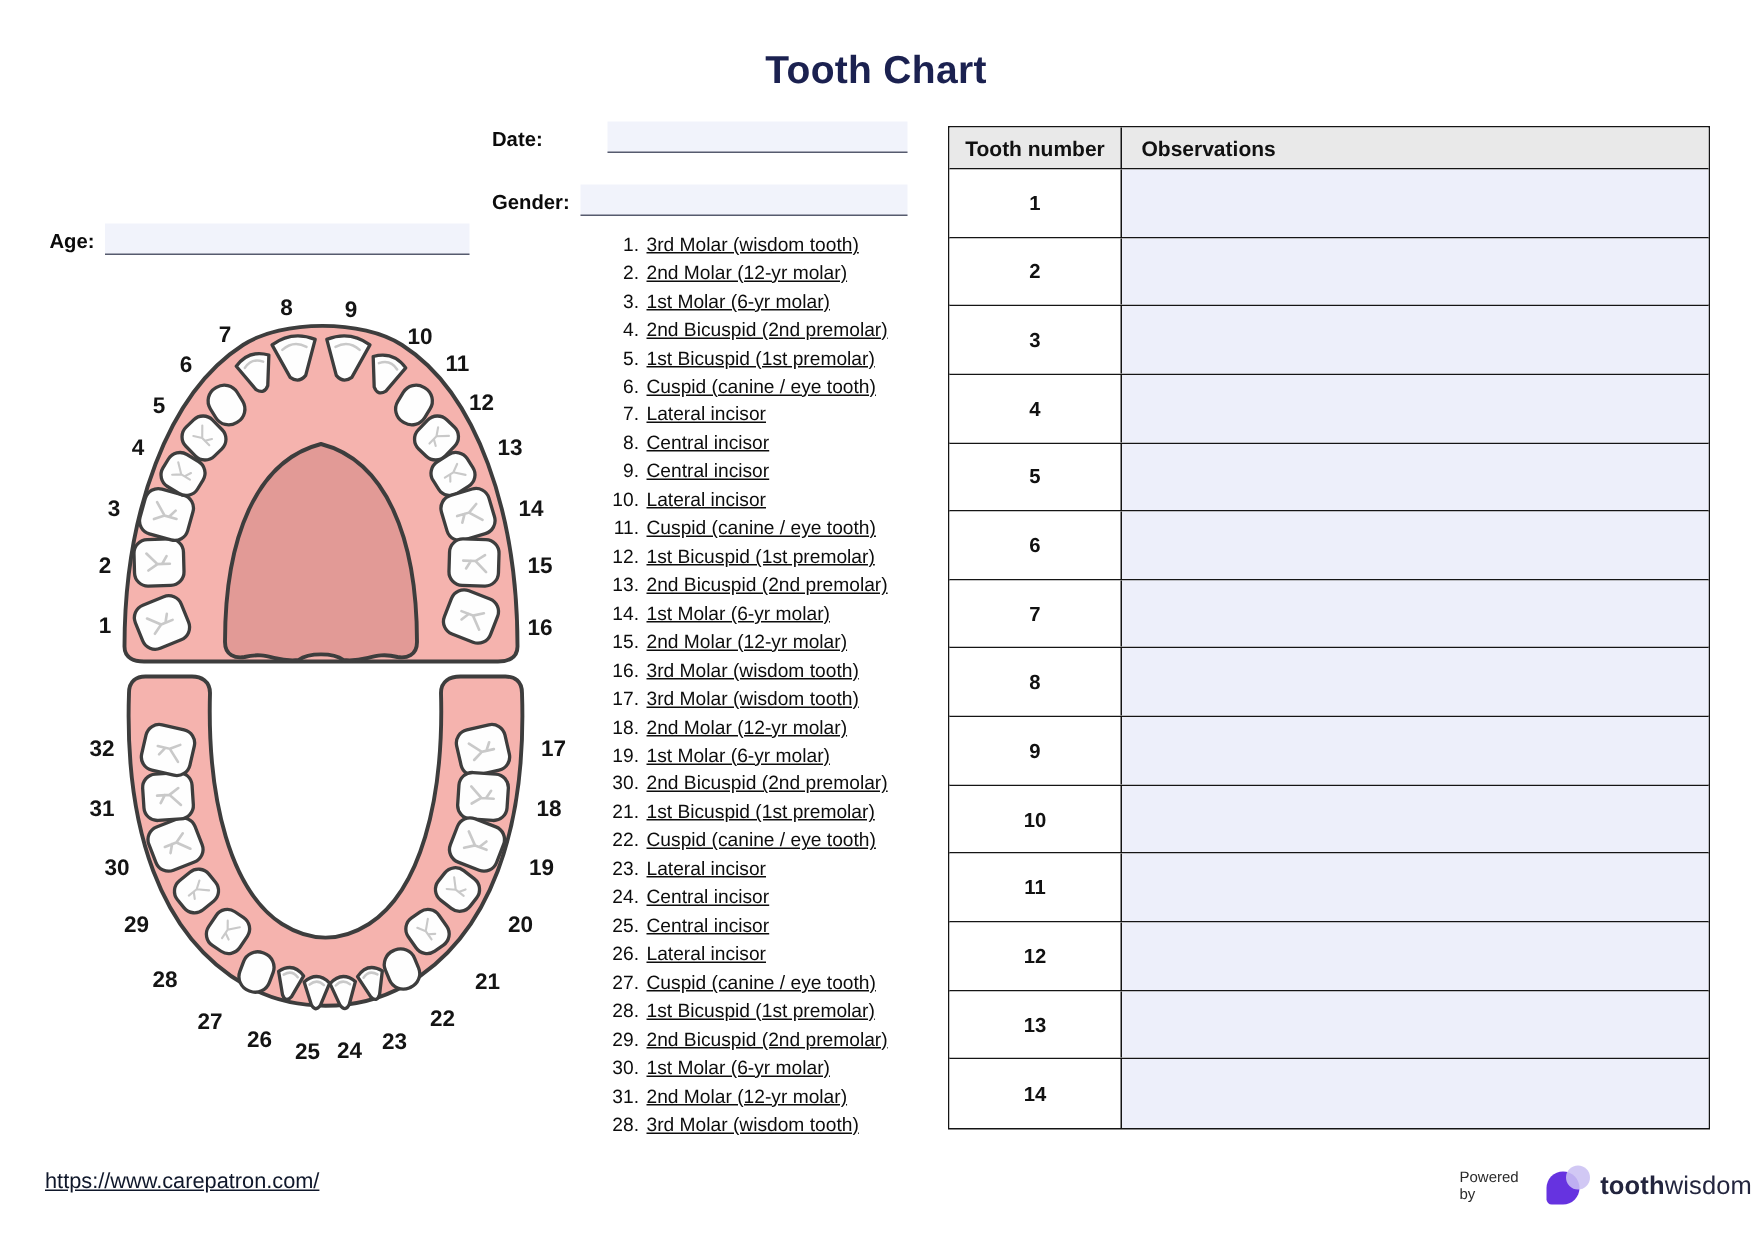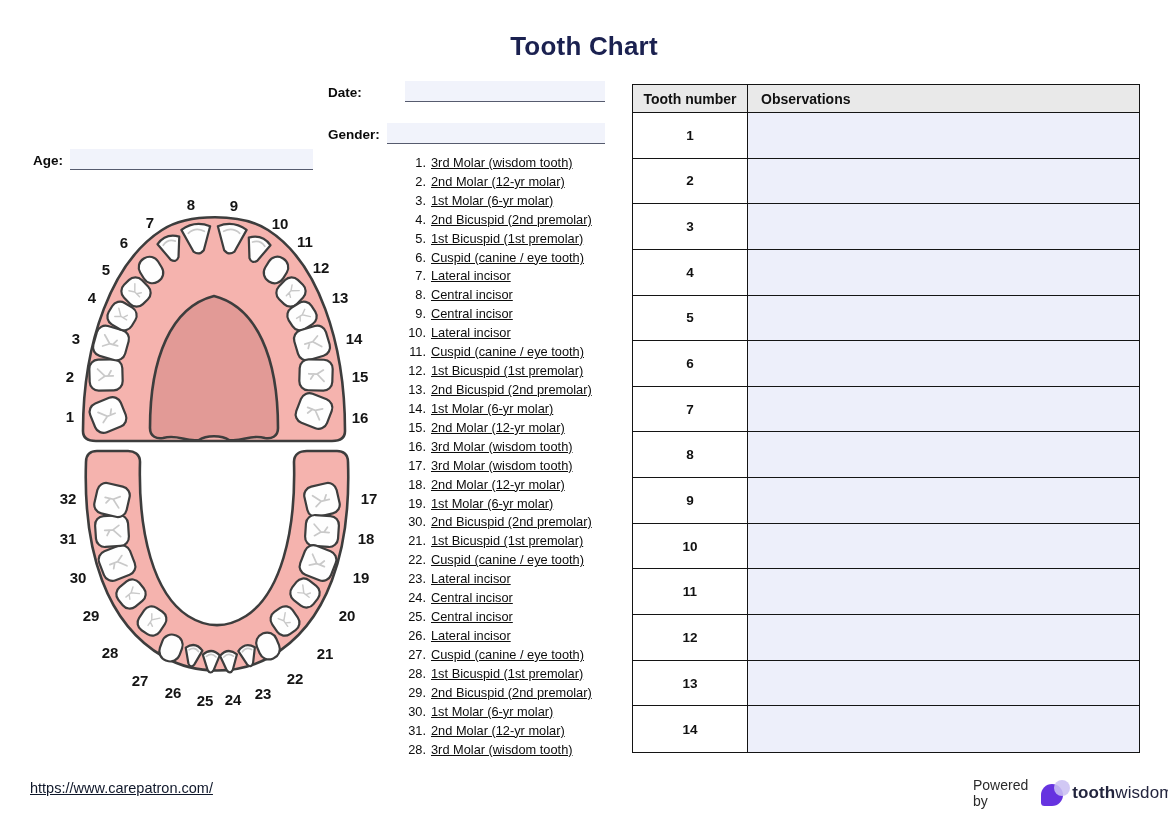--- a/index.html
+++ b/index.html
@@ -40,21 +40,21 @@
   .t-row { display:flex; height:45.65px; border-bottom:1.6px solid #141414; }
   .t-row:last-child { border-bottom:none; }
   .td-num { width:115px; flex:none; display:flex; align-items:center; justify-content:center;
     font-size:13.5px; font-weight:bold; background:#fff; border-right:1.6px solid #141414; }
   .td-obs { flex:1; background:#edeffa; }
 
   
   .footer-link { position:absolute; left:30px; top:780px; font-size:14.5px;
     color:#0f172a; text-decoration:underline; }
   .powered { position:absolute; left:973px; top:777px; display:flex; align-items:center; }
-  .powered-by { font-size:14px; color:#2b2b2b; margin-right:7px; }
+  .powered-by { font-size:10px; color:#2b2b2b; margin-right:7px; }
   .logo-mark { position:relative; width:32px; height:27px; margin-right:5px; }
   .logo-main { position:absolute; left:0; top:4px; width:22px; height:22px;
     background:#6633e0; border-radius:50% 50% 50% 16%; }
   .logo-light { position:absolute; left:13px; top:0; width:16px; height:16px;
     background:rgba(203,192,242,0.88); border-radius:50%; }
   .brand { font-size:17px; color:#23253e; letter-spacing:0.1px; }
   .brand b { font-weight:bold; }
 </style>
 </head>
 <body>

